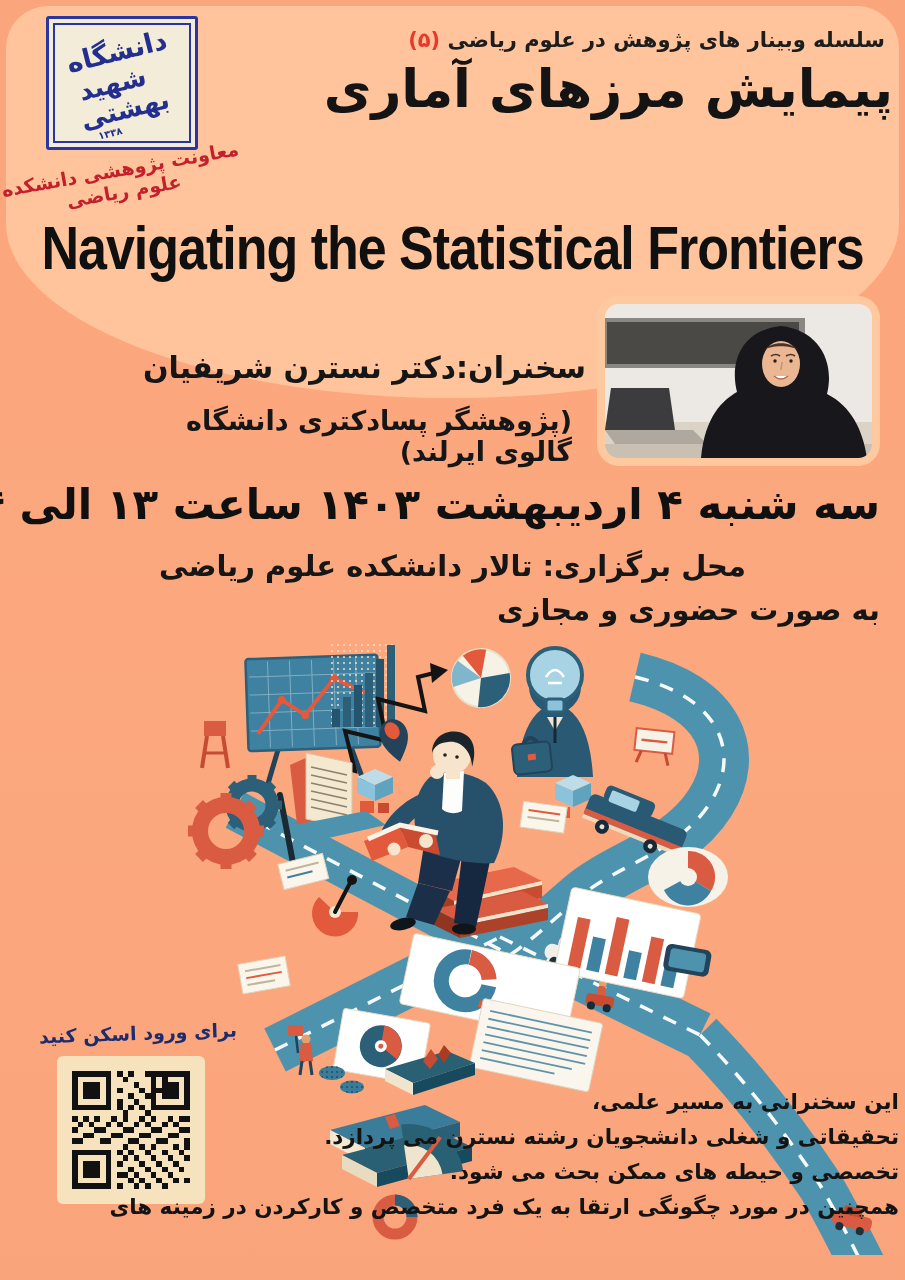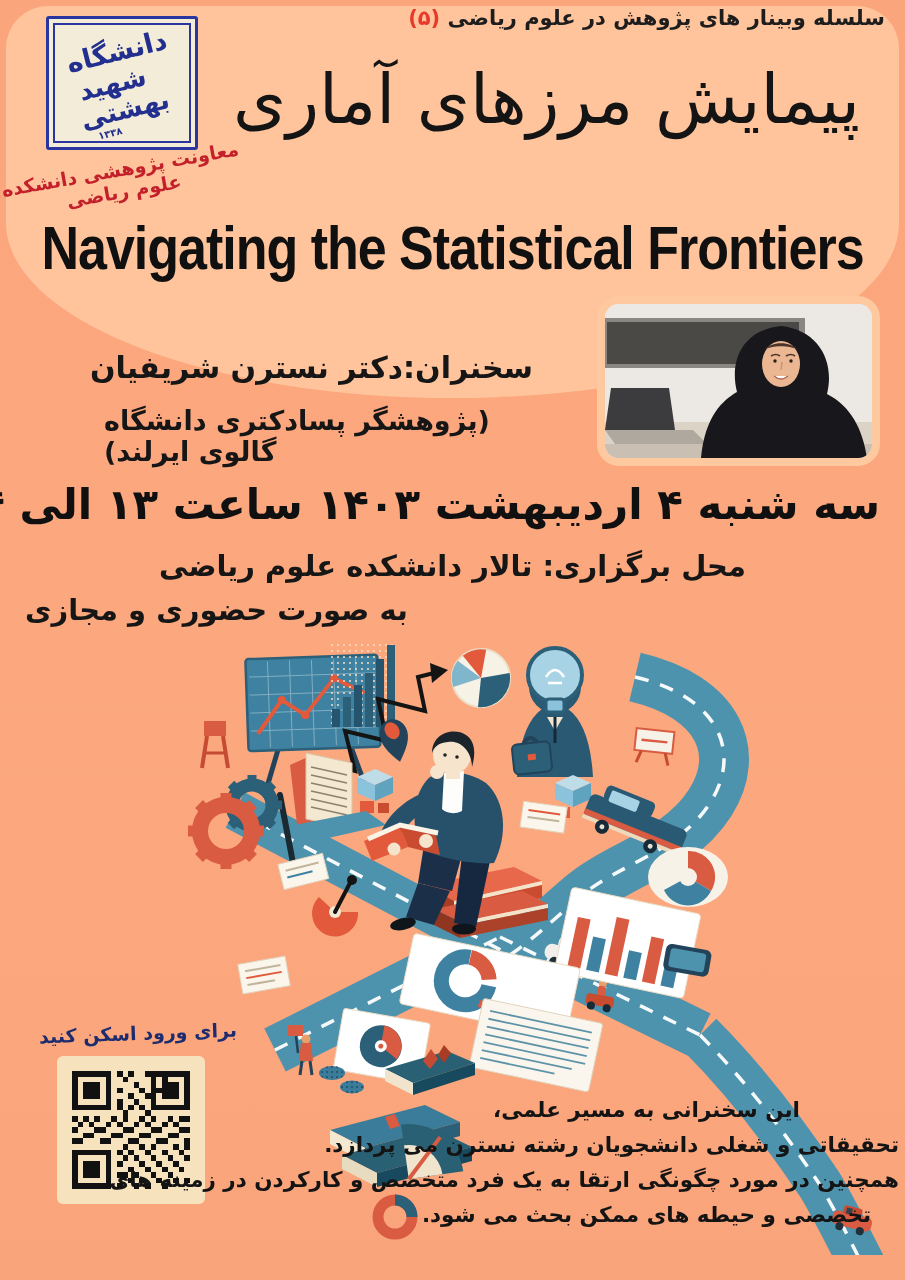--- a/index.html
+++ b/index.html
@@ -7,82 +7,82 @@
     position:relative;width:905px;height:1280px;overflow:hidden;
     background:linear-gradient(180deg,#FBA57C 0%,#FCA87F 55%,#FAA47B 100%);
     font-family:"DejaVu Sans",sans-serif;color:#161616;
   }
   .top-panel{
     position:absolute;left:6px;right:6px;top:6px;height:392px;
     background:#FFC49B;
     border-radius:42px 42px 50% 50% / 42px 42px 175px 175px;
   }
   .series{
-    position:absolute;top:6px;right:20px;direction:rtl;
+    position:absolute;top:28px;right:20px;direction:rtl;
     font-size:21px;font-weight:bold;color:#1d1d1d;letter-spacing:0;
   }
   .series .num{color:#E8392B;}
   .logo-frame{
     position:absolute;left:46px;top:16px;width:146px;height:128px;
     background:#F2ECD9;border:3px solid #2A35A0;border-radius:3px;
     box-shadow:inset 0 0 0 4px #F2ECD9, inset 0 0 0 6px #2A35A0;
   }
   .logo-caption{
     position:absolute;left:0px;top:158px;width:244px;
     transform:rotate(-10deg);transform-origin:center;
     color:#C3202B;font-weight:bold;font-size:19px;direction:rtl;text-align:center;
   }
   .title-fa{
-    position:absolute;top:56px;left:200px;right:12px;text-align:center;direction:rtl;
-    font-size:68px;font-weight:normal;color:#141414;line-height:1.3;
+    position:absolute;top:56px;left:200px;right:12px;direction:rtl;
+    font-size:52px;font-weight:bold;color:#141414;line-height:1.3;
   }
   .title-en{
     position:absolute;top:212px;left:0;right:0;text-align:center;
     font-family:"Liberation Sans",sans-serif;font-weight:bold;font-size:52px;
     letter-spacing:-1px;color:#101010;transform:scaleY(1.18);transform-origin:top center;
     white-space:nowrap;
   }
   .photo-frame{
     position:absolute;left:597px;top:296px;width:283px;height:170px;
     background:#FFC9A0;border-radius:22px;padding:8px;box-sizing:border-box;
   }
   .photo{width:100%;height:100%;border-radius:14px;overflow:hidden;background:#ECE8E3;}
   .speaker{
-    position:absolute;left:90px;top:350px;width:496px;direction:rtl;text-align:left;
+    position:absolute;left:90px;top:350px;width:496px;direction:rtl;text-align:right;
   }
   .speaker .name{font-size:30px;font-weight:bold;margin:0 0 20px 0;}
   .speaker .affil{font-size:27px;font-weight:bold;margin:14px;}
   .datetime{
     position:absolute;top:480px;left:25px;right:25px;text-align:center;direction:rtl;
     font-size:42px;font-weight:bold;color:#101010;white-space:nowrap;
   }
   .venue{
     position:absolute;top:549px;left:25px;right:25px;text-align:center;direction:rtl;
     font-size:29px;font-weight:bold;
   }
   .mode{
-    position:absolute;top:593px;left:25px;right:25px;text-align:left;direction:rtl;
+    position:absolute;top:593px;left:25px;right:25px;text-align:right;direction:rtl;
     font-size:29px;font-weight:bold;
   }
   .illustration{position:absolute;left:180px;top:625px;width:725px;height:630px;}
   .qr-caption{
     position:absolute;left:38px;top:1022px;width:200px;text-align:center;direction:rtl;
     color:#1C2C6E;font-weight:bold;font-size:19px;transform:rotate(-2deg);
   }
   .qr-plate{
     position:absolute;left:57px;top:1056px;width:148px;height:148px;background:#F6E2BD;
     border-radius:6px;display:flex;align-items:center;justify-content:center;
   }
   .url{
     position:absolute;left:30px;top:1206px;font-family:"Liberation Serif",serif;
     font-size:29px;color:#16265C;text-decoration:none;white-space:nowrap;
   }
   .description{
-    position:absolute;right:6px;top:1084px;width:505px;direction:rtl;text-align:center;
-    font-size:21.5px;font-weight:bold;color:#141414;line-height:35px;margin-top:8px;
+    position:absolute;right:6px;top:1084px;width:505px;direction:rtl;
+    font-size:21.5px;font-weight:bold;color:#141414;line-height:35px;
   }
   .description div{white-space:nowrap;}
 </style>
 </head>
 <body>
 
 <div class="poster">
 
   <div class="top-panel"></div>
 
@@ -510,17 +510,17 @@
           <rect x="16" y="2" width="3" height="3"></rect>
           <rect x="2" y="16" width="3" height="3"></rect>
       </g>
       <path fill="#111111" d="M8 0h1v1H8zM10 0h1v1h-1zM13 0h1v1h-1zM9 1h1v1H9zM16 1h1v1h-1zM11 2h1v1h-1zM14 2h1v1h-1zM8 3h1v1H8zM12 3h1v1h-1zM15 3h1v1h-1zM10 4h1v1h-1zM13 4h1v1h-1zM8 5h1v1H8zM11 5h1v1h-1zM14 5h1v1h-1zM8 6h1v1H8zM10 6h1v1h-1zM12 6h1v1h-1zM9 7h1v1H9zM13 7h1v1h-1zM0 8h1v1H0zM2 8h1v1H2zM4 8h1v1H4zM7 8h1v1H7zM9 8h1v1H9zM12 8h1v1h-1zM14 8h1v1h-1zM17 8h1v1h-1zM19 8h1v1h-1zM20 8h1v1h-1zM1 9h1v1H1zM3 9h1v1H3zM6 9h1v1H6zM8 9h1v1H8zM11 9h1v1h-1zM13 9h1v1h-1zM16 9h1v1h-1zM18 9h1v1h-1zM0 10h1v1H0zM4 10h1v1H4zM5 10h1v1H5zM9 10h1v1H9zM10 10h1v1h-1zM14 10h1v1h-1zM15 10h1v1h-1zM19 10h1v1h-1zM20 10h1v1h-1zM2 11h1v1H2zM3 11h1v1H3zM7 11h1v1H7zM8 11h1v1H8zM12 11h1v1h-1zM13 11h1v1h-1zM17 11h1v1h-1zM18 11h1v1h-1zM0 12h1v1H0zM1 12h1v1H1zM5 12h1v1H5zM6 12h1v1H6zM10 12h1v1h-1zM11 12h1v1h-1zM15 12h1v1h-1zM16 12h1v1h-1zM20 12h1v1h-1zM9 13h1v1H9zM12 13h1v1h-1zM14 13h1v1h-1zM18 13h1v1h-1zM20 13h1v1h-1zM8 14h1v1H8zM10 14h1v1h-1zM13 14h1v1h-1zM16 14h1v1h-1zM19 14h1v1h-1zM9 15h1v1H9zM11 15h1v1h-1zM14 15h1v1h-1zM17 15h1v1h-1zM20 15h1v1h-1zM8 16h1v1H8zM12 16h1v1h-1zM15 16h1v1h-1zM18 16h1v1h-1zM10 17h1v1h-1zM13 17h1v1h-1zM16 17h1v1h-1zM19 17h1v1h-1zM8 18h1v1H8zM9 18h1v1H9zM11 18h1v1h-1zM14 18h1v1h-1zM17 18h1v1h-1zM10 19h1v1h-1zM12 19h1v1h-1zM15 19h1v1h-1zM18 19h1v1h-1zM20 19h1v1h-1zM8 20h1v1H8zM11 20h1v1h-1zM13 20h1v1h-1zM16 20h1v1h-1z"></path>
     </svg>
   </div>
 
   <div class="description">
     <div>این سخنرانی به مسیر علمی،</div>
     <div>تحقیقاتی و شغلی دانشجویان رشته نسترن می پردازد.</div>
+    <div>تخصصی و حیطه های ممکن بحث می شود.</div>
     <div>همچنین در مورد چگونگی ارتقا به یک فرد متخصص و کارکردن در زمینه های</div>
-    <div>تخصصی و حیطه های ممکن بحث می شود.</div>
   </div>
 
 </div>
 
 </body></html>

